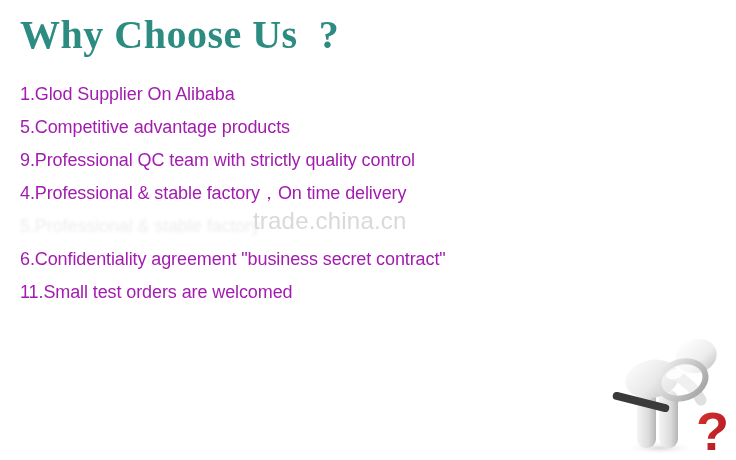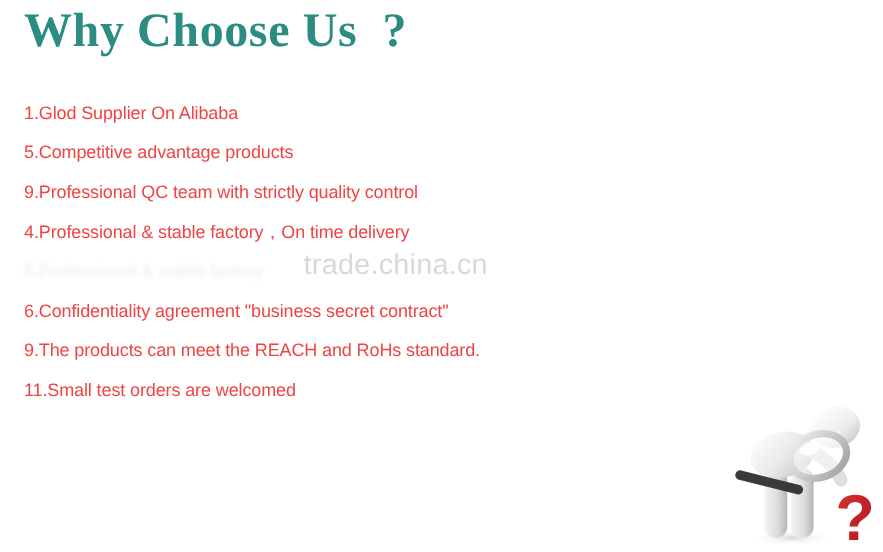--- a/index.html
+++ b/index.html
@@ -13,21 +13,21 @@
     height: 460px;
     background: #ffffff;
     overflow: hidden;
     font-family: "Liberation Sans", sans-serif;
   }
 
   
   #title {
     position: absolute;
     left: 20px;
-    top: 2px;
+    top: 12px;
     font-family: "Liberation Serif", serif;
     font-weight: bold;
     font-size: 40px;
     line-height: 46px;
     color: #2c8c82;
     letter-spacing: 0.5px;
     white-space: pre;
   }
 
   
@@ -36,22 +36,22 @@
     left: 20px;
     top: 78px;
     width: 690px;
     list-style: none;
     margin: 0;
     padding: 0;
   }
   #benefits-list li {
     height: 33px;
     line-height: 33px;
-    font-size: 15px;
-    color: #ef4444;
+    font-size: 18px;
+    color: #a21caf;
     white-space: pre;
     letter-spacing: -0.1px;
   }
   
   #benefits-list li.faded {
     color: rgba(110, 110, 110, 0.12);
     filter: blur(1.6px);
   }
 
   
@@ -89,21 +89,20 @@
 
   <div id="title">Why Choose Us  ?</div>
 
   <ul id="benefits-list">
     <li>1.Glod Supplier On Alibaba</li>
     <li>5.Competitive advantage products</li>
     <li>9.Professional QC team with strictly quality control</li>
     <li>4.Professional &amp; stable factory，On time delivery</li>
     <li class="faded">5.Professional &amp; stable factory</li>
     <li>6.Confidentiality agreement "business secret contract"</li>
-    <li>9.The products can meet the REACH and RoHs standard.</li>
     <li>11.Small test orders are welcomed</li>
   </ul>
 
   <div id="watermark">trade.china.cn</div>
 
   <div id="illustration">
     <svg viewBox="0 0 132 128" xmlns="http://www.w3.org/2000/svg" aria-hidden="true">
       <defs>
         <linearGradient id="bodyGrad" x1="0" y1="0" x2="1" y2="1">
           <stop offset="0%" stop-color="#ffffff"></stop>

